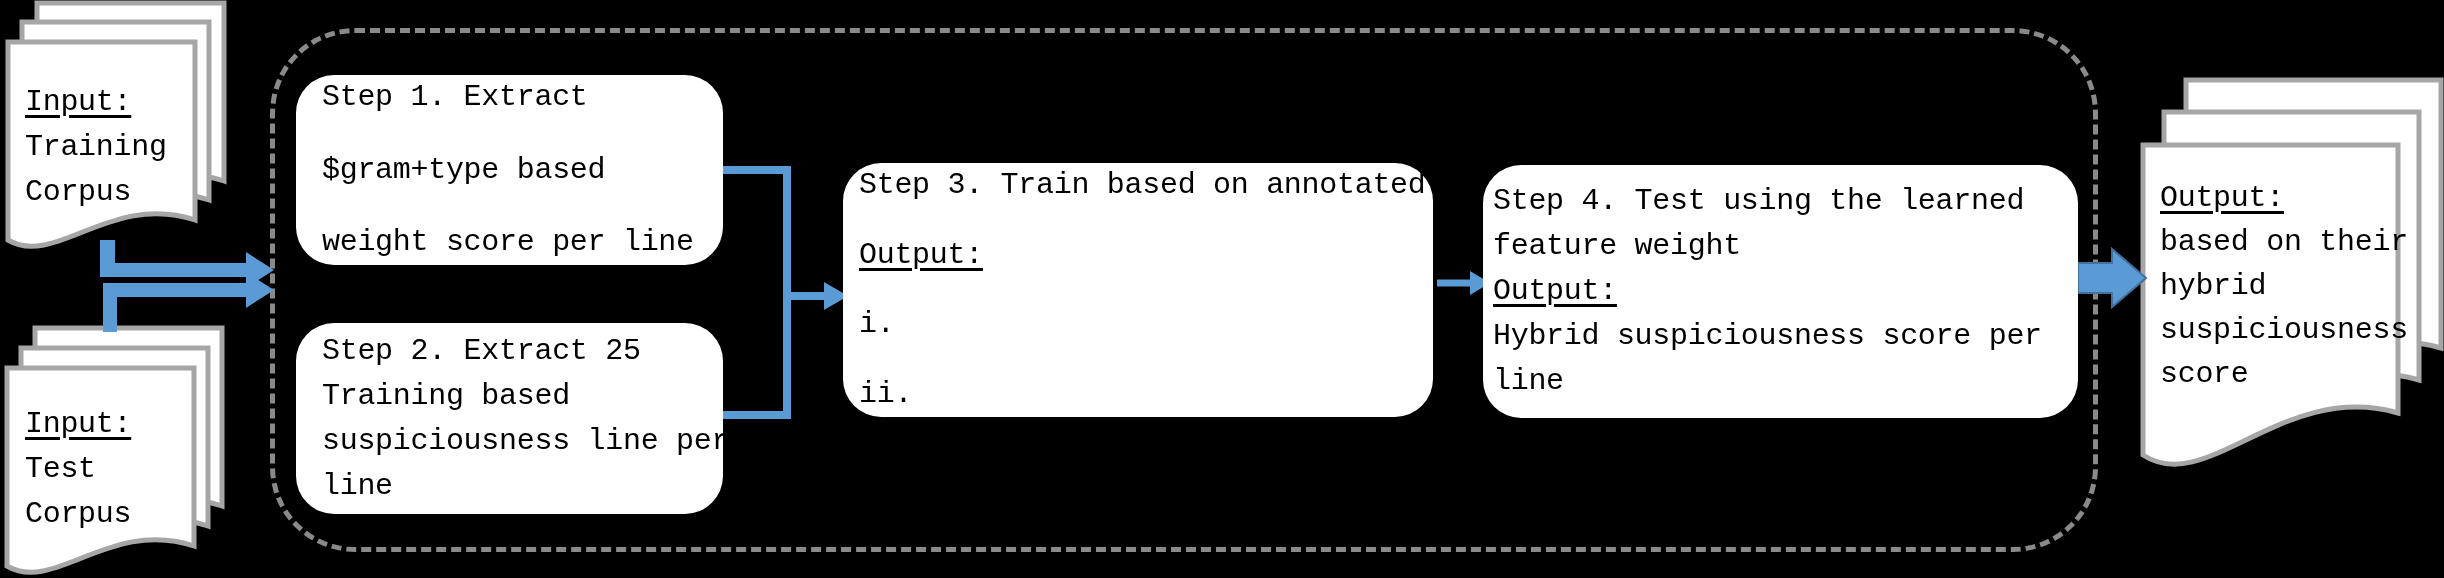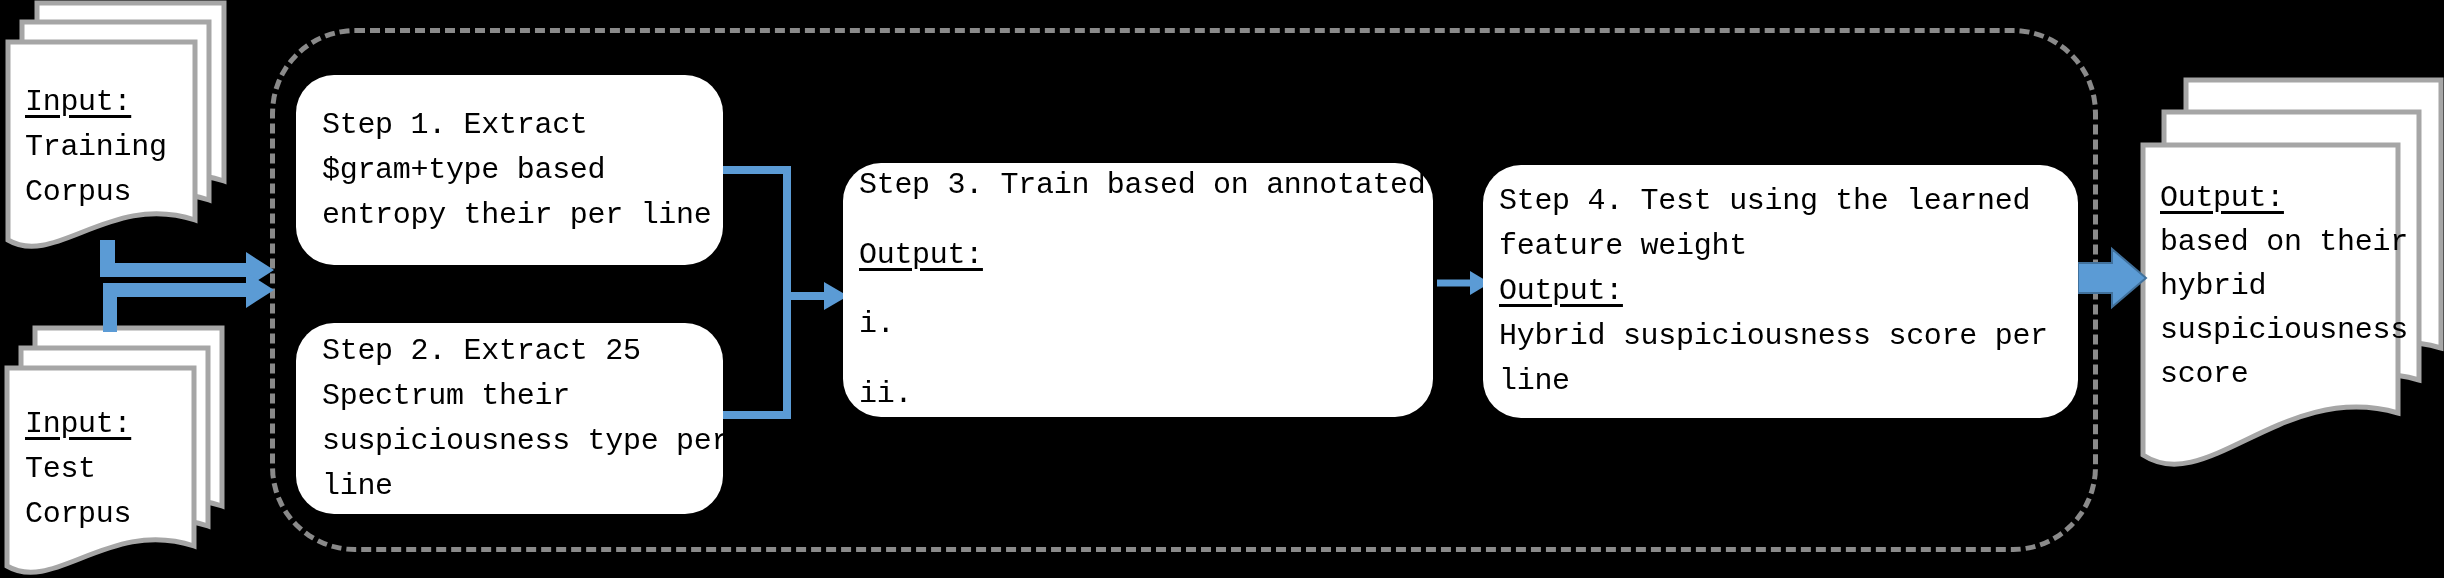--- a/index.html
+++ b/index.html
@@ -15,24 +15,24 @@
   .page{fill:#ffffff;stroke:#a6a6a6;stroke-width:5;}
   .arrow{fill:#5b9bd5;}
   .bracket{stroke:#5b9bd5;stroke-width:8;fill:none;}
   .thin{stroke:#5b9bd5;stroke-width:7;fill:none;}
   .big-arrow{fill:#5b9bd5;stroke:#41719c;stroke-width:2;}
 
   
   .box{position:absolute;background:#fff;border-radius:38px;color:#000;
        display:flex;flex-direction:column;justify-content:center;
        font-size:30px;line-height:45px;letter-spacing:-0.3px;box-sizing:border-box;}
-  #box1{left:296px;top:75px;width:427px;height:190px;padding-left:26px;padding-right:6px;}
+  #box1{left:296px;top:75px;width:427px;height:190px;padding-left:26px;padding-right:6px;justify-content:space-between;}
   #box2{left:296px;top:323px;width:427px;height:191px;padding-left:26px;padding-right:6px;}
   #box3{left:843px;top:163px;width:590px;height:254px;padding-left:16px;padding-right:6px;justify-content:space-between;}
-  #box4{left:1483px;top:165px;width:595px;height:253px;padding-left:16px;padding-right:6px;}
+  #box4{left:1483px;top:165px;width:595px;height:253px;padding-left:10px;padding-right:6px;}
 
   .ln{white-space:nowrap;}
   .li{display:flex;}
   .marker{width:58px;flex:0 0 58px;}
   .ul{text-decoration:underline;text-underline-offset:5px;text-decoration-thickness:2.5px;}
 
   
   .stack-text{position:absolute;color:#000;font-size:30px;line-height:45px;letter-spacing:-0.3px;}
   #training-text{left:25px;top:80px;}
   #test-text{left:25px;top:402px;}
@@ -87,27 +87,27 @@
 
   <div class="stack-text" id="test-text">
     <div class="ln ul">Input:</div>
     <div class="ln">Test</div>
     <div class="ln">Corpus</div>
   </div>
 
   <div class="box" id="box1">
     <div class="ln">Step 1. Extract</div>
     <div class="ln">$gram+type based</div>
-    <div class="ln">entropy their per line</div>
+    <div class="ln">weight score per line</div>
   </div>
 
   <div class="box" id="box2">
     <div class="ln">Step 2. Extract 25</div>
-    <div class="ln">Spectrum their</div>
-    <div class="ln">suspiciousness type per</div>
+    <div class="ln">Training based</div>
+    <div class="ln">suspiciousness line per</div>
     <div class="ln">line</div>
   </div>
 
   <div class="box" id="box3">
     <div class="ln">Step 3. Train based on annotated</div>
     <div class="ln ul">Output:</div>
     <div class="ln li">
       <span class="marker">i.</span>
     </div>
     <div class="ln li">

